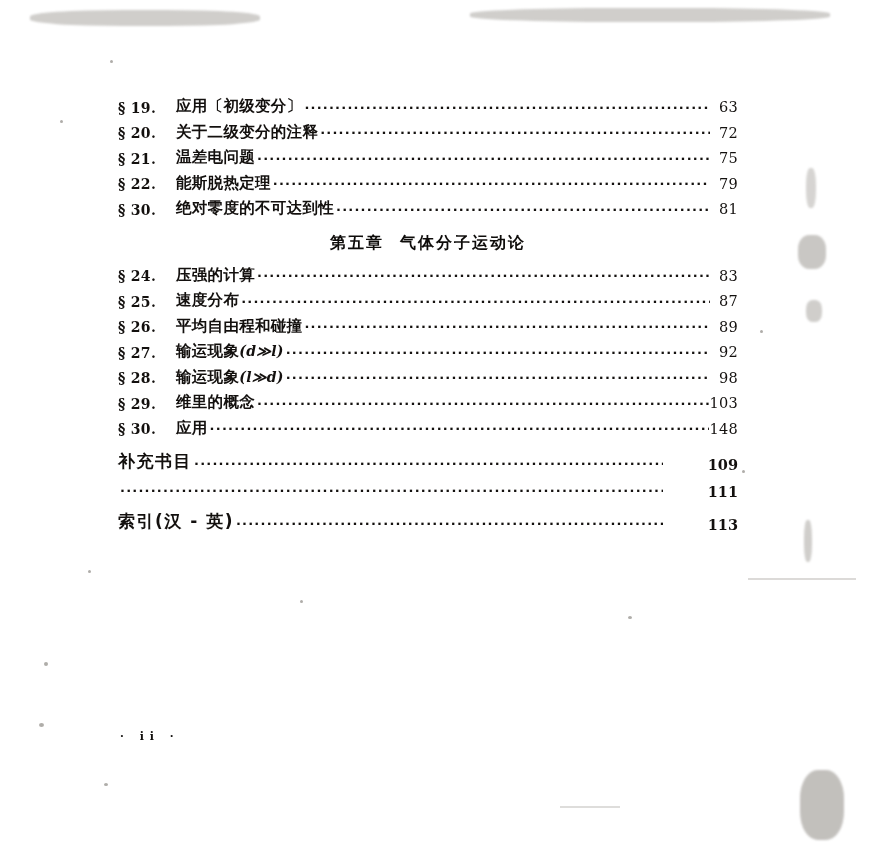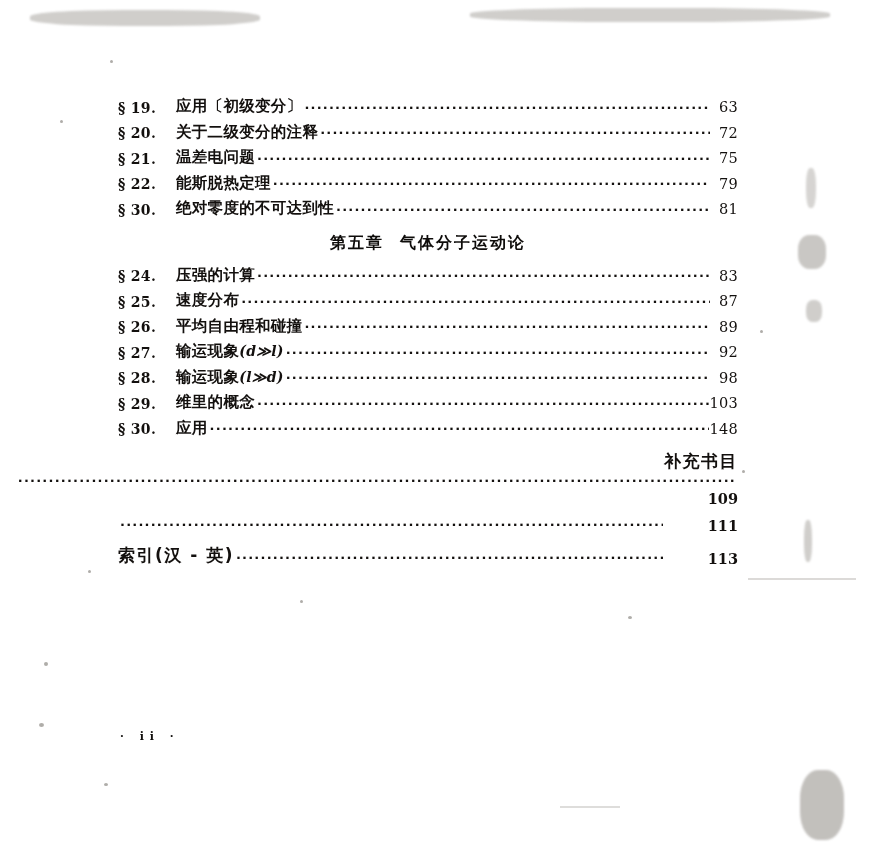--- a/index.html
+++ b/index.html
@@ -220,21 +220,21 @@
     <span class="leader">·····················································································································</span>
     <span class="page">103</span>
   </div>
   <div class="entry">
     <span class="num">§ 30.</span>
     <span class="title">应用</span>
     <span class="leader">·····················································································································</span>
     <span class="page">148</span>
   </div>
 
-  <div class="back-entry" style="margin-top:14px;flex-direction:column;">
+  <div class="back-entry" style="margin-top:14px;">
     <span class="btitle">补充书目</span>
     <span class="leader">·····················································································································</span>
     <span class="page">109</span>
   </div>
   <div class="back-entry">
     <span class="leader">·····················································································································</span>
     <span class="page">111</span>
   </div>
   <div class="back-entry">
     <span class="btitle">索引(汉 - 英)</span>

